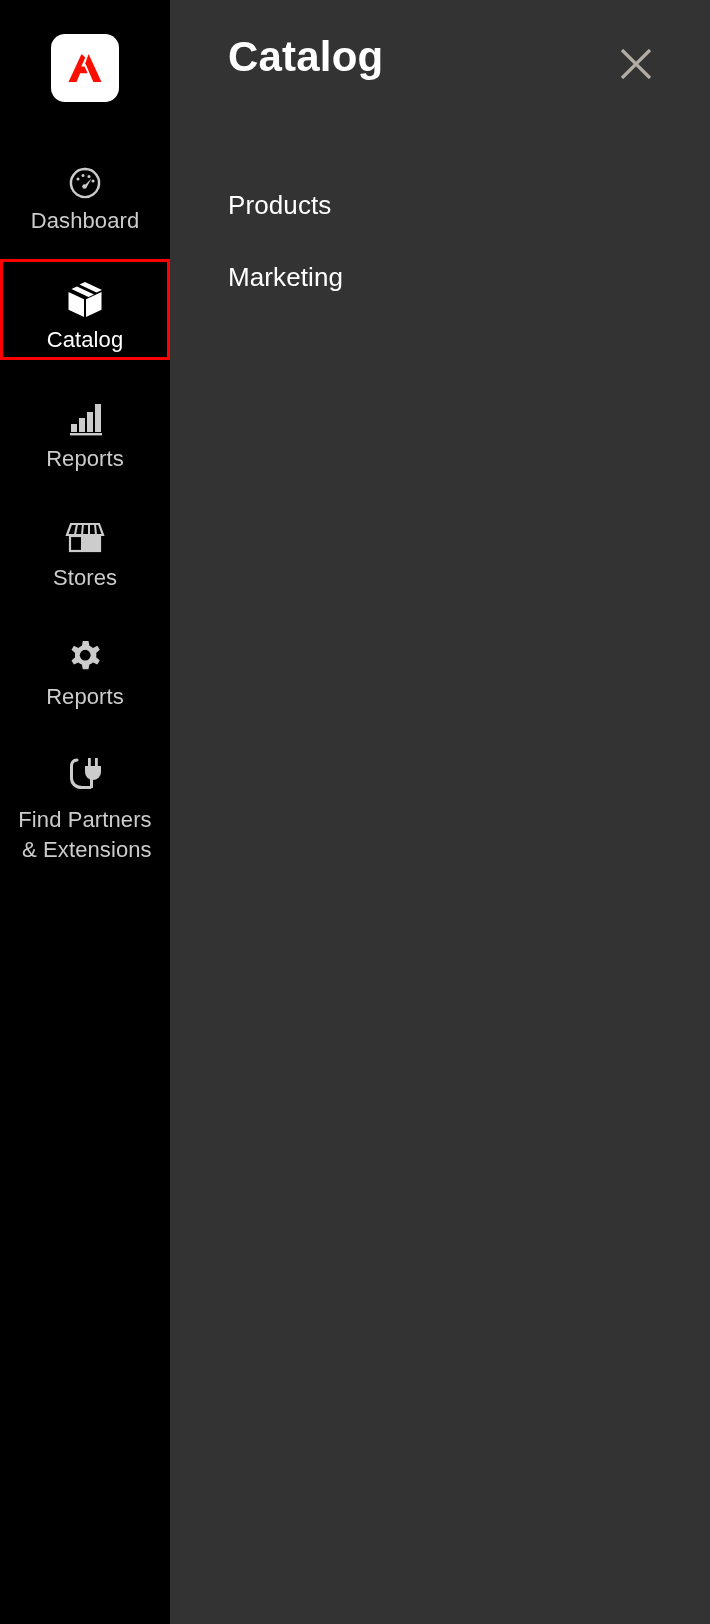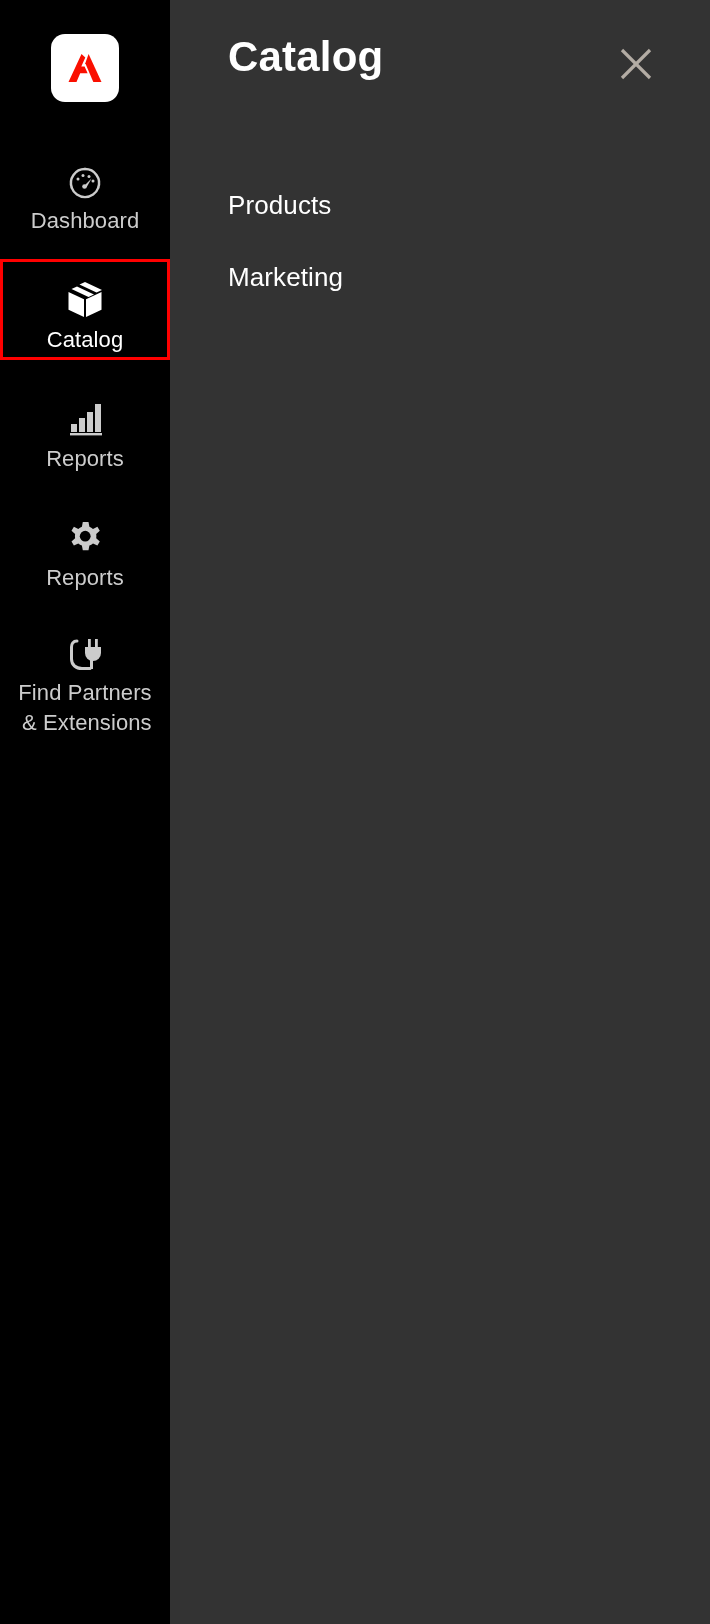--- a/index.html
+++ b/index.html
@@ -55,21 +55,21 @@
     display: flex;
     flex-direction: column;
     align-items: center;
     justify-content: flex-start;
     padding-top: 14px;
     margin-bottom: 18px;
     position: relative;
     cursor: pointer;
     border: 3px solid transparent;
   }
-  .nav-item.tall { height: 124px; }
+  .nav-item.tall { height: 124px; gap: 8px; }
 
   .nav-item.active {
     border: 3px solid #ff0000;
   }
 
   .nav-icon {
     height: 48px;
     display: flex;
     align-items: center;
     justify-content: center;
@@ -193,20 +193,34 @@
             <rect x="7" y="25" width="6" height="8" fill="#cccccc"></rect>
             <rect x="15" y="19" width="6" height="14" fill="#cccccc"></rect>
             <rect x="23" y="13" width="6" height="20" fill="#cccccc"></rect>
             <rect x="31" y="5" width="6" height="28" fill="#cccccc"></rect>
             <rect x="6" y="34" width="32" height="2.4" fill="#cccccc"></rect>
           </svg>
         </div>
         <div class="nav-label">Reports</div>
       </div>
 
+      <div class="nav-item">
+        <div class="nav-icon">
+          <svg width="44" height="40" viewBox="0 0 44 40">
+            <path d="M8 6 L36 6 L40 17 L4 17 Z" fill="none" stroke="#cccccc" stroke-width="2.2"></path>
+            <line x1="14" y1="6" x2="12" y2="17" stroke="#cccccc" stroke-width="2"></line>
+            <line x1="20" y1="6" x2="19" y2="17" stroke="#cccccc" stroke-width="2"></line>
+            <line x1="26" y1="6" x2="26" y2="17" stroke="#cccccc" stroke-width="2"></line>
+            <line x1="32" y1="6" x2="33" y2="17" stroke="#cccccc" stroke-width="2"></line>
+            <rect x="7" y="18" width="30" height="15" fill="none" stroke="#cccccc" stroke-width="2.2"></rect>
+            <rect x="18" y="19" width="19" height="14" fill="#cccccc"></rect>
+          </svg>
+        </div>
+        <div class="nav-label">Stores</div>
+      </div>
 
       <div class="nav-item">
         <div class="nav-icon">
           <svg width="42" height="42" viewBox="0 0 42 42">
             <path d="M21 5 L24.5 5 L25.4 9.8 A12 12 0 0 1 29 11.9 L33.4 9.7 L35.8 13.8 L32.2 17.1
                      A12 12 0 0 1 32.2 21.2 L35.8 24.5 L33.4 28.6 L29 26.4 A12 12 0 0 1 25.4 28.5
                      L24.5 33.3 L18.8 33.3 L17.9 28.5 A12 12 0 0 1 14.3 26.4 L9.9 28.6 L7.5 24.5
                      L11.1 21.2 A12 12 0 0 1 11.1 17.1 L7.5 13.8 L9.9 9.7 L14.3 11.9
                      A12 12 0 0 1 17.9 9.8 L18.8 5 Z" fill="#cccccc"></path>
             <circle cx="21.2" cy="19.2" r="5.4" fill="#000000"></circle>

